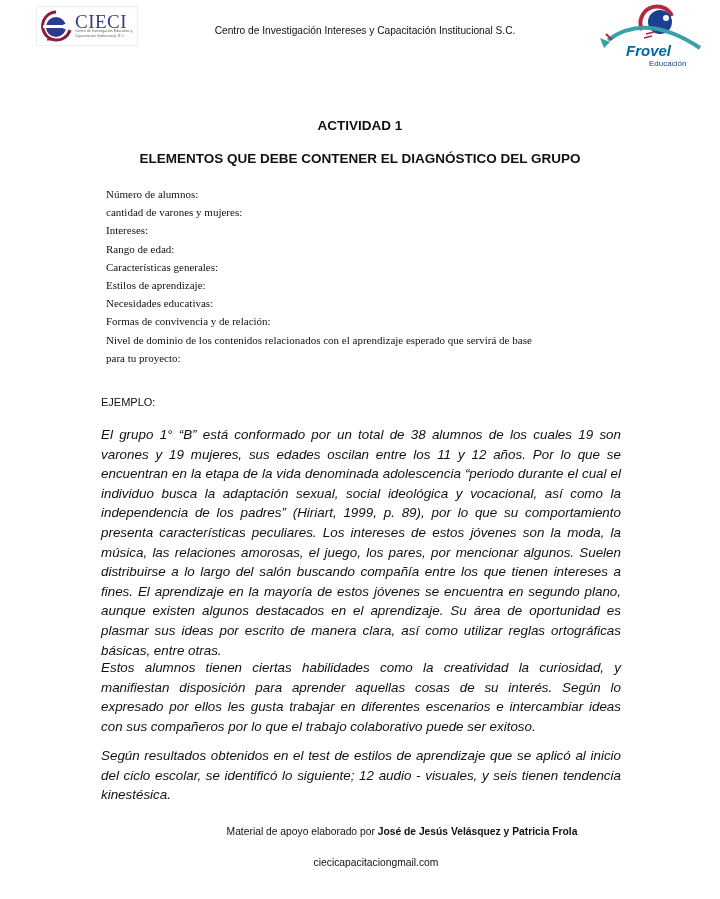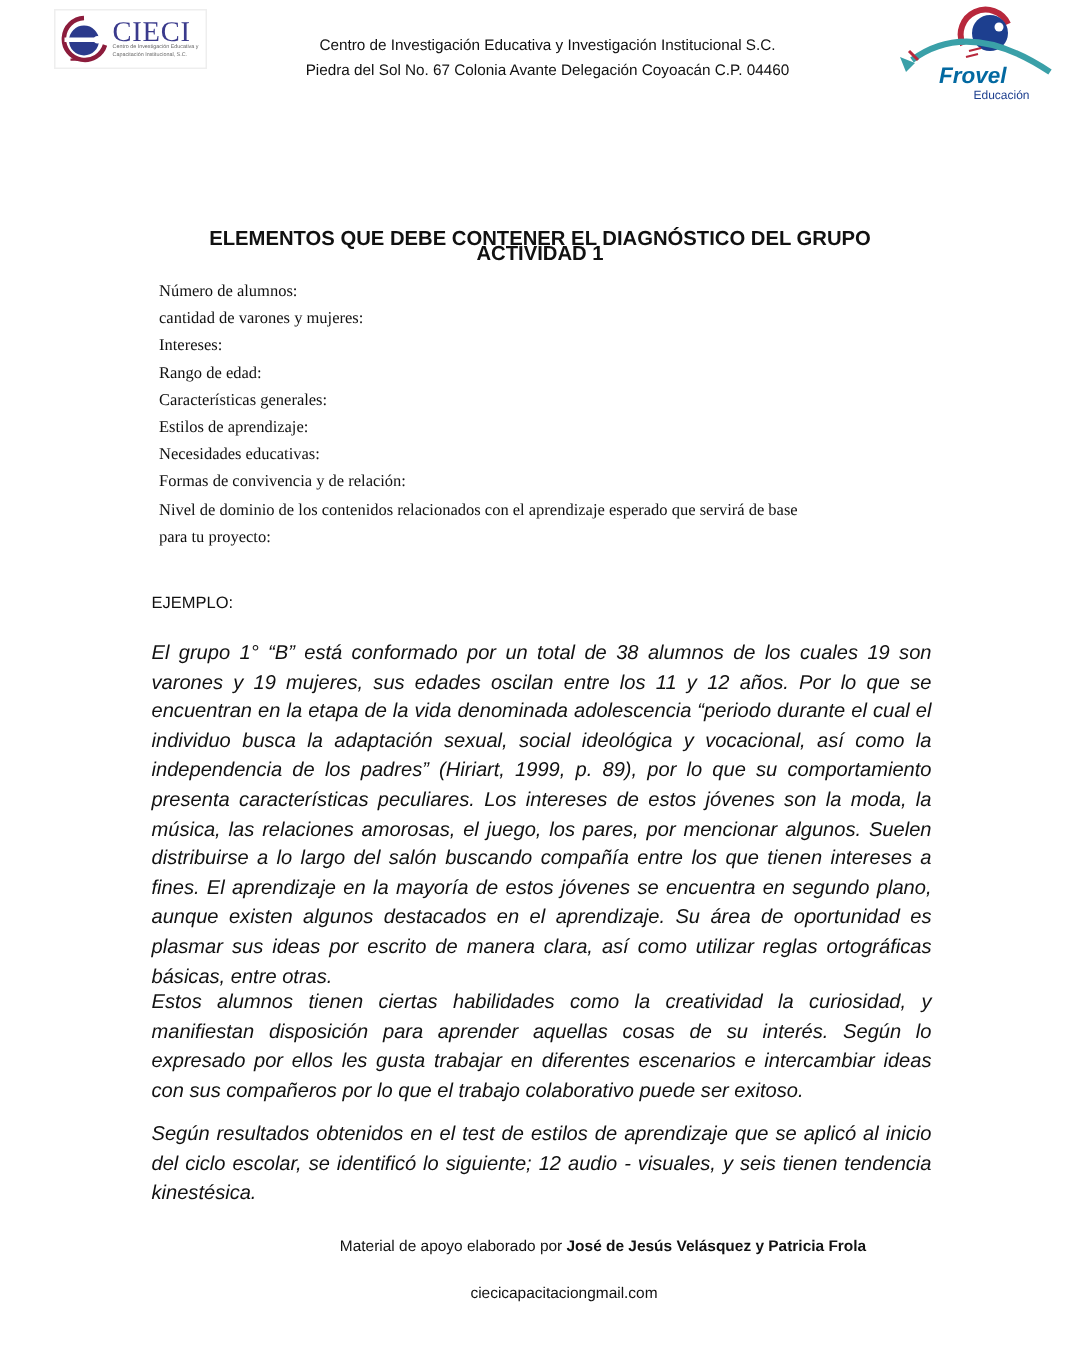--- a/index.html
+++ b/index.html
@@ -11,21 +11,21 @@
   .logo-left .brand { position: absolute; left: 38px; top: 4px; font-family: "Liberation Serif", serif; font-size: 19px; color: #3a3a8c; letter-spacing: 0.5px; }
   .logo-left .sub { position: absolute; left: 38px; top: 22px; font-family: "Liberation Sans", sans-serif; font-size: 3.6px; line-height: 4.5px; color: #666; width: 60px; }
 
   .header-text { position: absolute; left: 180px; top: 22px; width: 370px; text-align: center; font-family: "Liberation Sans", sans-serif; font-size: 10.2px; line-height: 17px; color: #111; }
 
   .logo-right { position: absolute; left: 596px; top: 4px; width: 120px; height: 70px; }
   .logo-right .brand { position: absolute; left: 30px; top: 38px; font-family: "Liberation Sans", sans-serif; font-weight: bold; font-size: 15px; color: #0369a1; font-style: italic; }
   .logo-right .edu { position: absolute; left: 53px; top: 55px; font-family: "Liberation Sans", sans-serif; font-size: 8px; color: #1d3f8f; }
 
   
-  .title1 { position: absolute; left: 0; width: 720px; top: 118px; text-align: center; font-family: "Liberation Sans", sans-serif; font-weight: bold; font-size: 13.5px; margin-top: 43px; }
+  .title1 { position: absolute; left: 0; width: 720px; top: 118px; text-align: center; font-family: "Liberation Sans", sans-serif; font-weight: bold; font-size: 13.5px; }
   .title2 { position: absolute; left: 0; width: 720px; top: 151px; text-align: center; font-family: "Liberation Sans", sans-serif; font-weight: bold; font-size: 13.5px; }
 
   .fields { position: absolute; left: 106px; top: 185px; width: 520px; font-family: Liberation Serif, serif; font-size: 11px; line-height: 18.2px; }
   .fields div { white-space: nowrap; }
 
   .ejemplo { position: absolute; left: 101px; top: 396px; font-family: "Liberation Sans", sans-serif; font-size: 11px; }
 
   .para { position: absolute; left: 101px; width: 520px; font-family: "Liberation Sans", sans-serif; font-style: italic; font-size: 13.4px; line-height: 19.6px; text-align: justify; color: #111; }
   .p1 { top: 425px; }
   .p2 { top: 658px; }
@@ -44,22 +44,21 @@
     <circle cx="17" cy="17" r="10" fill="#2b3a8c"></circle>
     <rect x="4" y="15" width="26" height="3" fill="#ffffff"></rect>
     <circle cx="26" cy="16.5" r="2.5" fill="#ffffff"></circle>
     <rect x="8" y="29" width="14" height="1.5" fill="#8c1c3c"></rect>
   </svg>
   <span class="brand">CIECI</span>
   <span class="sub">Centro de Investigación Educativa y Capacitación Institucional, S.C.</span>
 </div>
 
 <div class="header-text">
-  <div>Centro de Investigación Educativa y Investigación Institucional S.C.</div>
-  <div>Piedra del Sol No. 67 Colonia Avante Delegación Coyoacán  C.P. 04460</div>
+  <div>Centro de Investigación Intereses y Capacitación Institucional S.C.</div>
 </div>
 
 <div class="logo-right">
   <svg width="120" height="60" viewBox="0 0 120 60" style="position:absolute;left:0;top:0">
     <path d="M46 26 A16 16 0 0 1 76 12" fill="none" stroke="#b8283c" stroke-width="4"></path>
     <circle cx="64" cy="18" r="12" fill="#1d3f8f"></circle>
     <circle cx="70" cy="14" r="3" fill="#ffffff"></circle>
     <path d="M12 36 Q50 8 104 44" fill="none" stroke="#3aa0a8" stroke-width="4"></path>
     <path d="M4 34 L14 38 L8 44 Z" fill="#3aa0a8"></path>
     <path d="M10 30 L16 36" stroke="#b8283c" stroke-width="2"></path>

